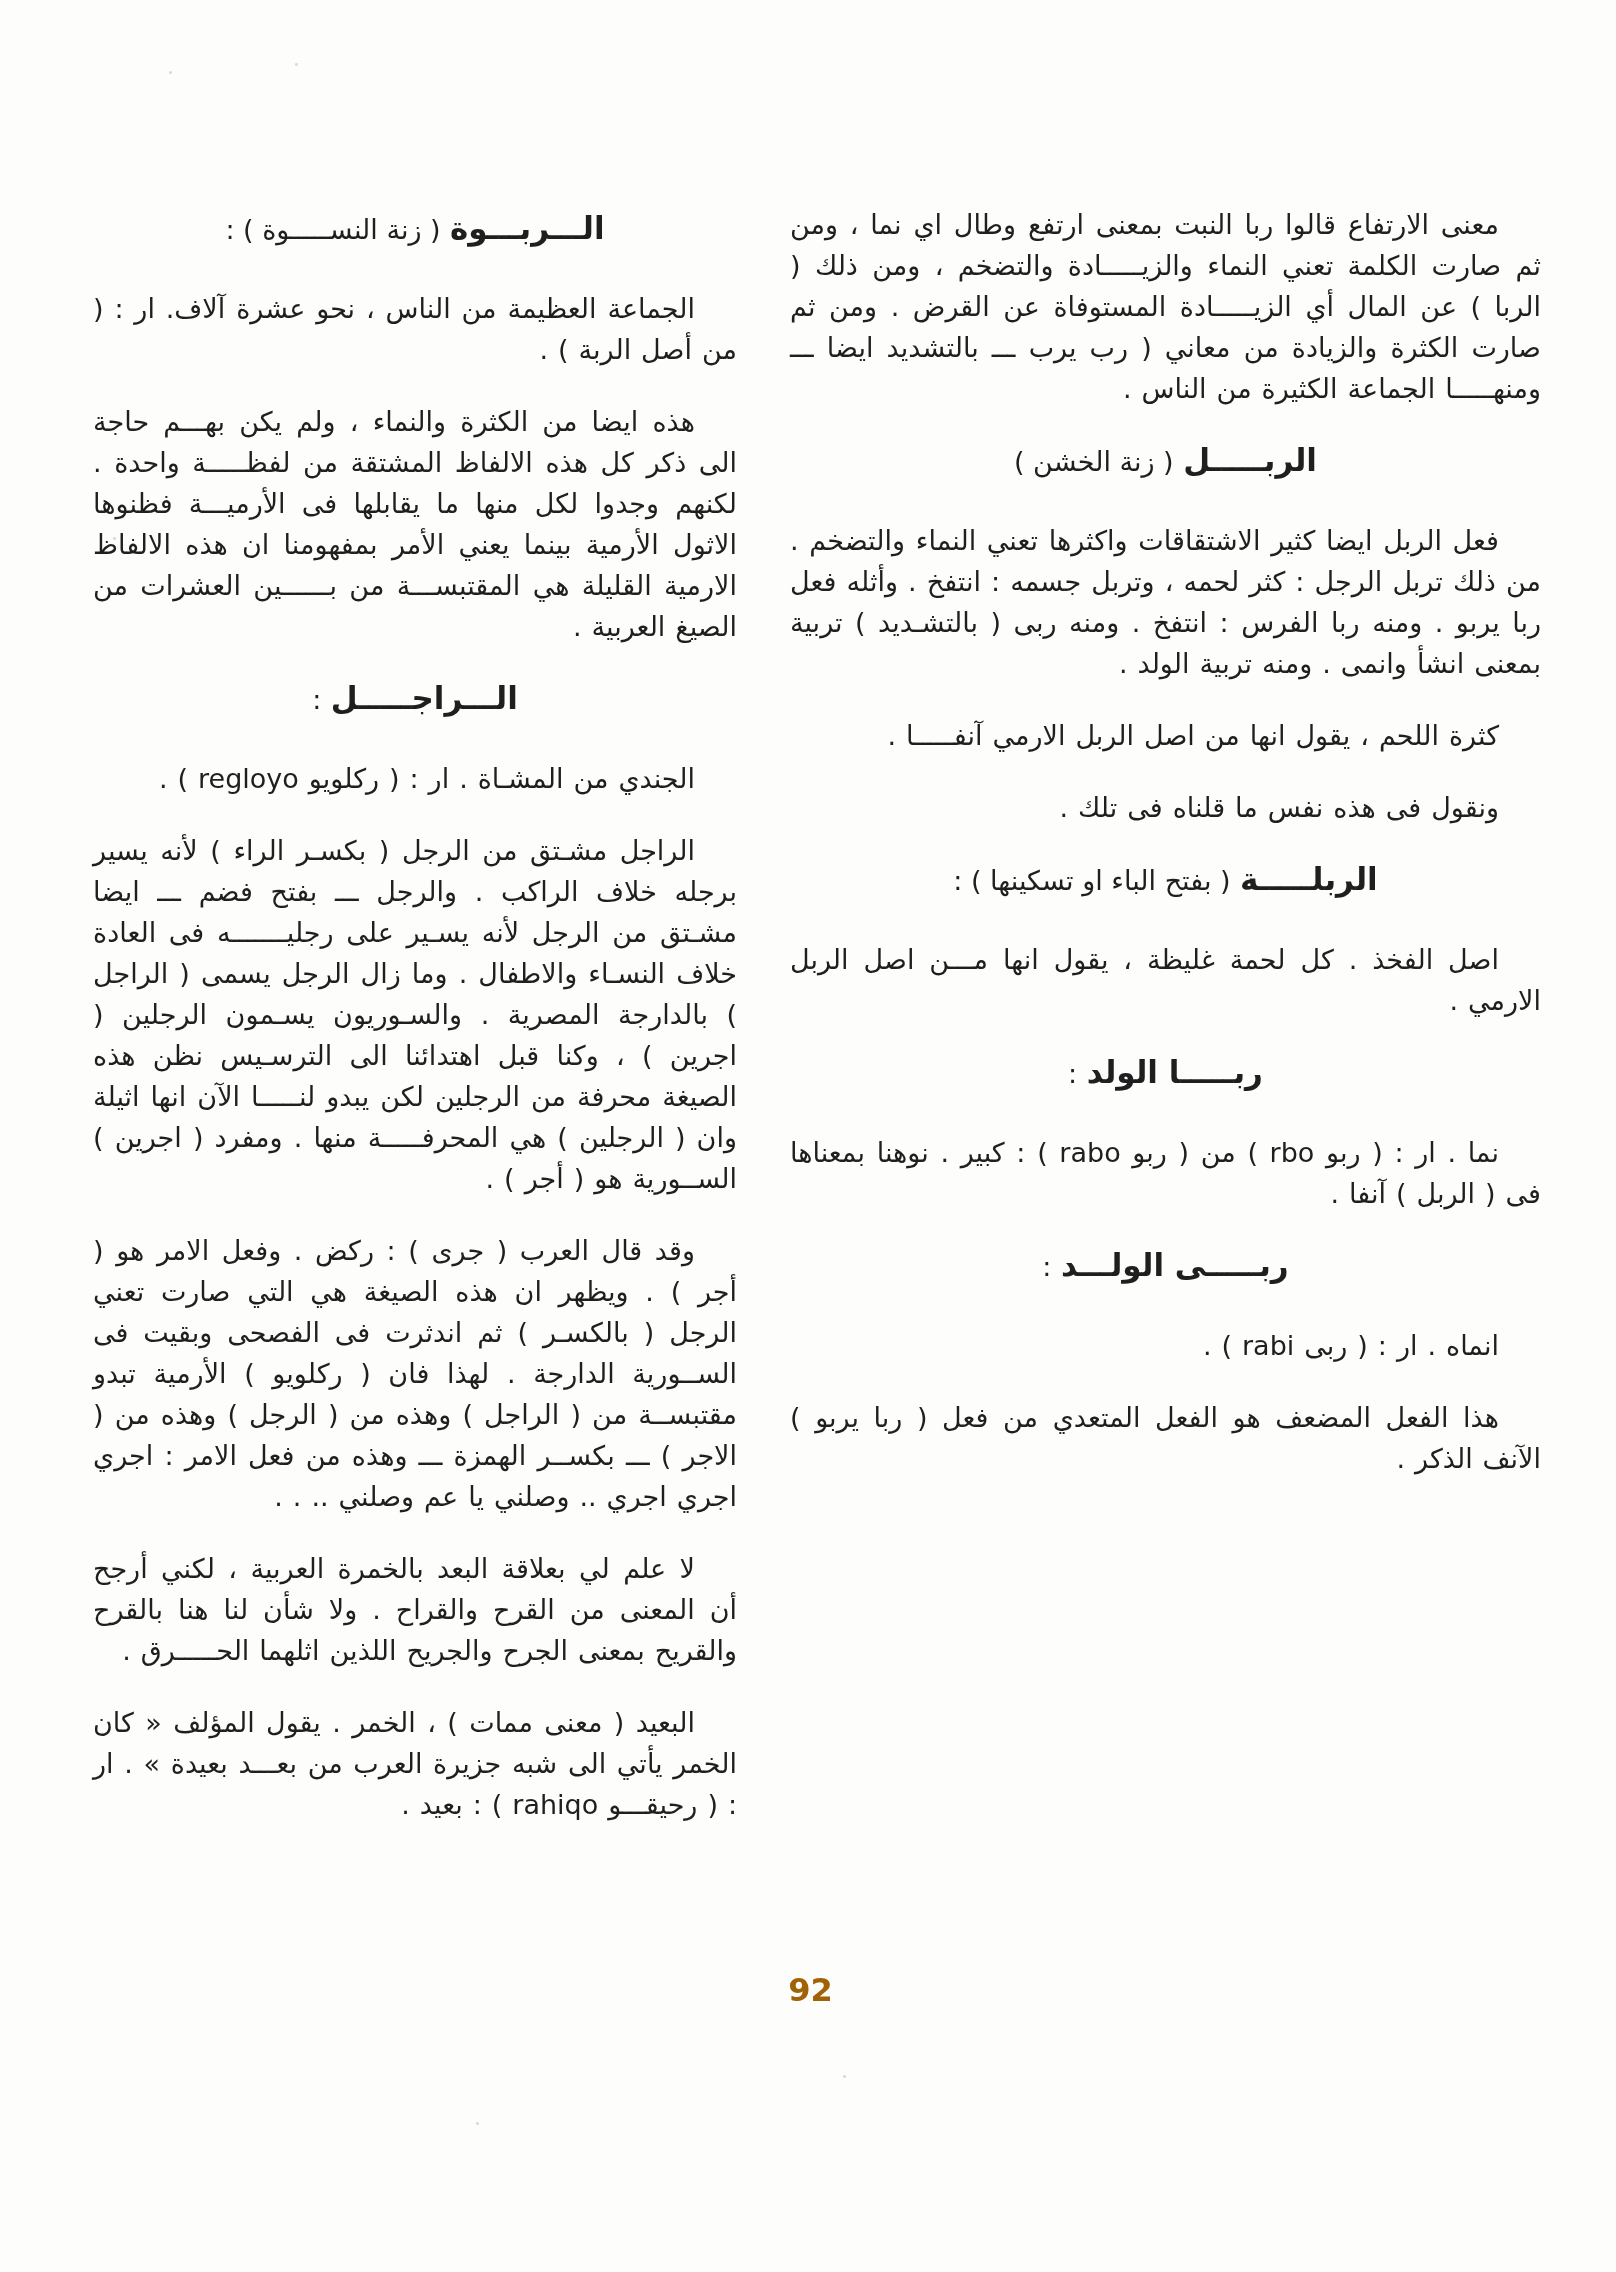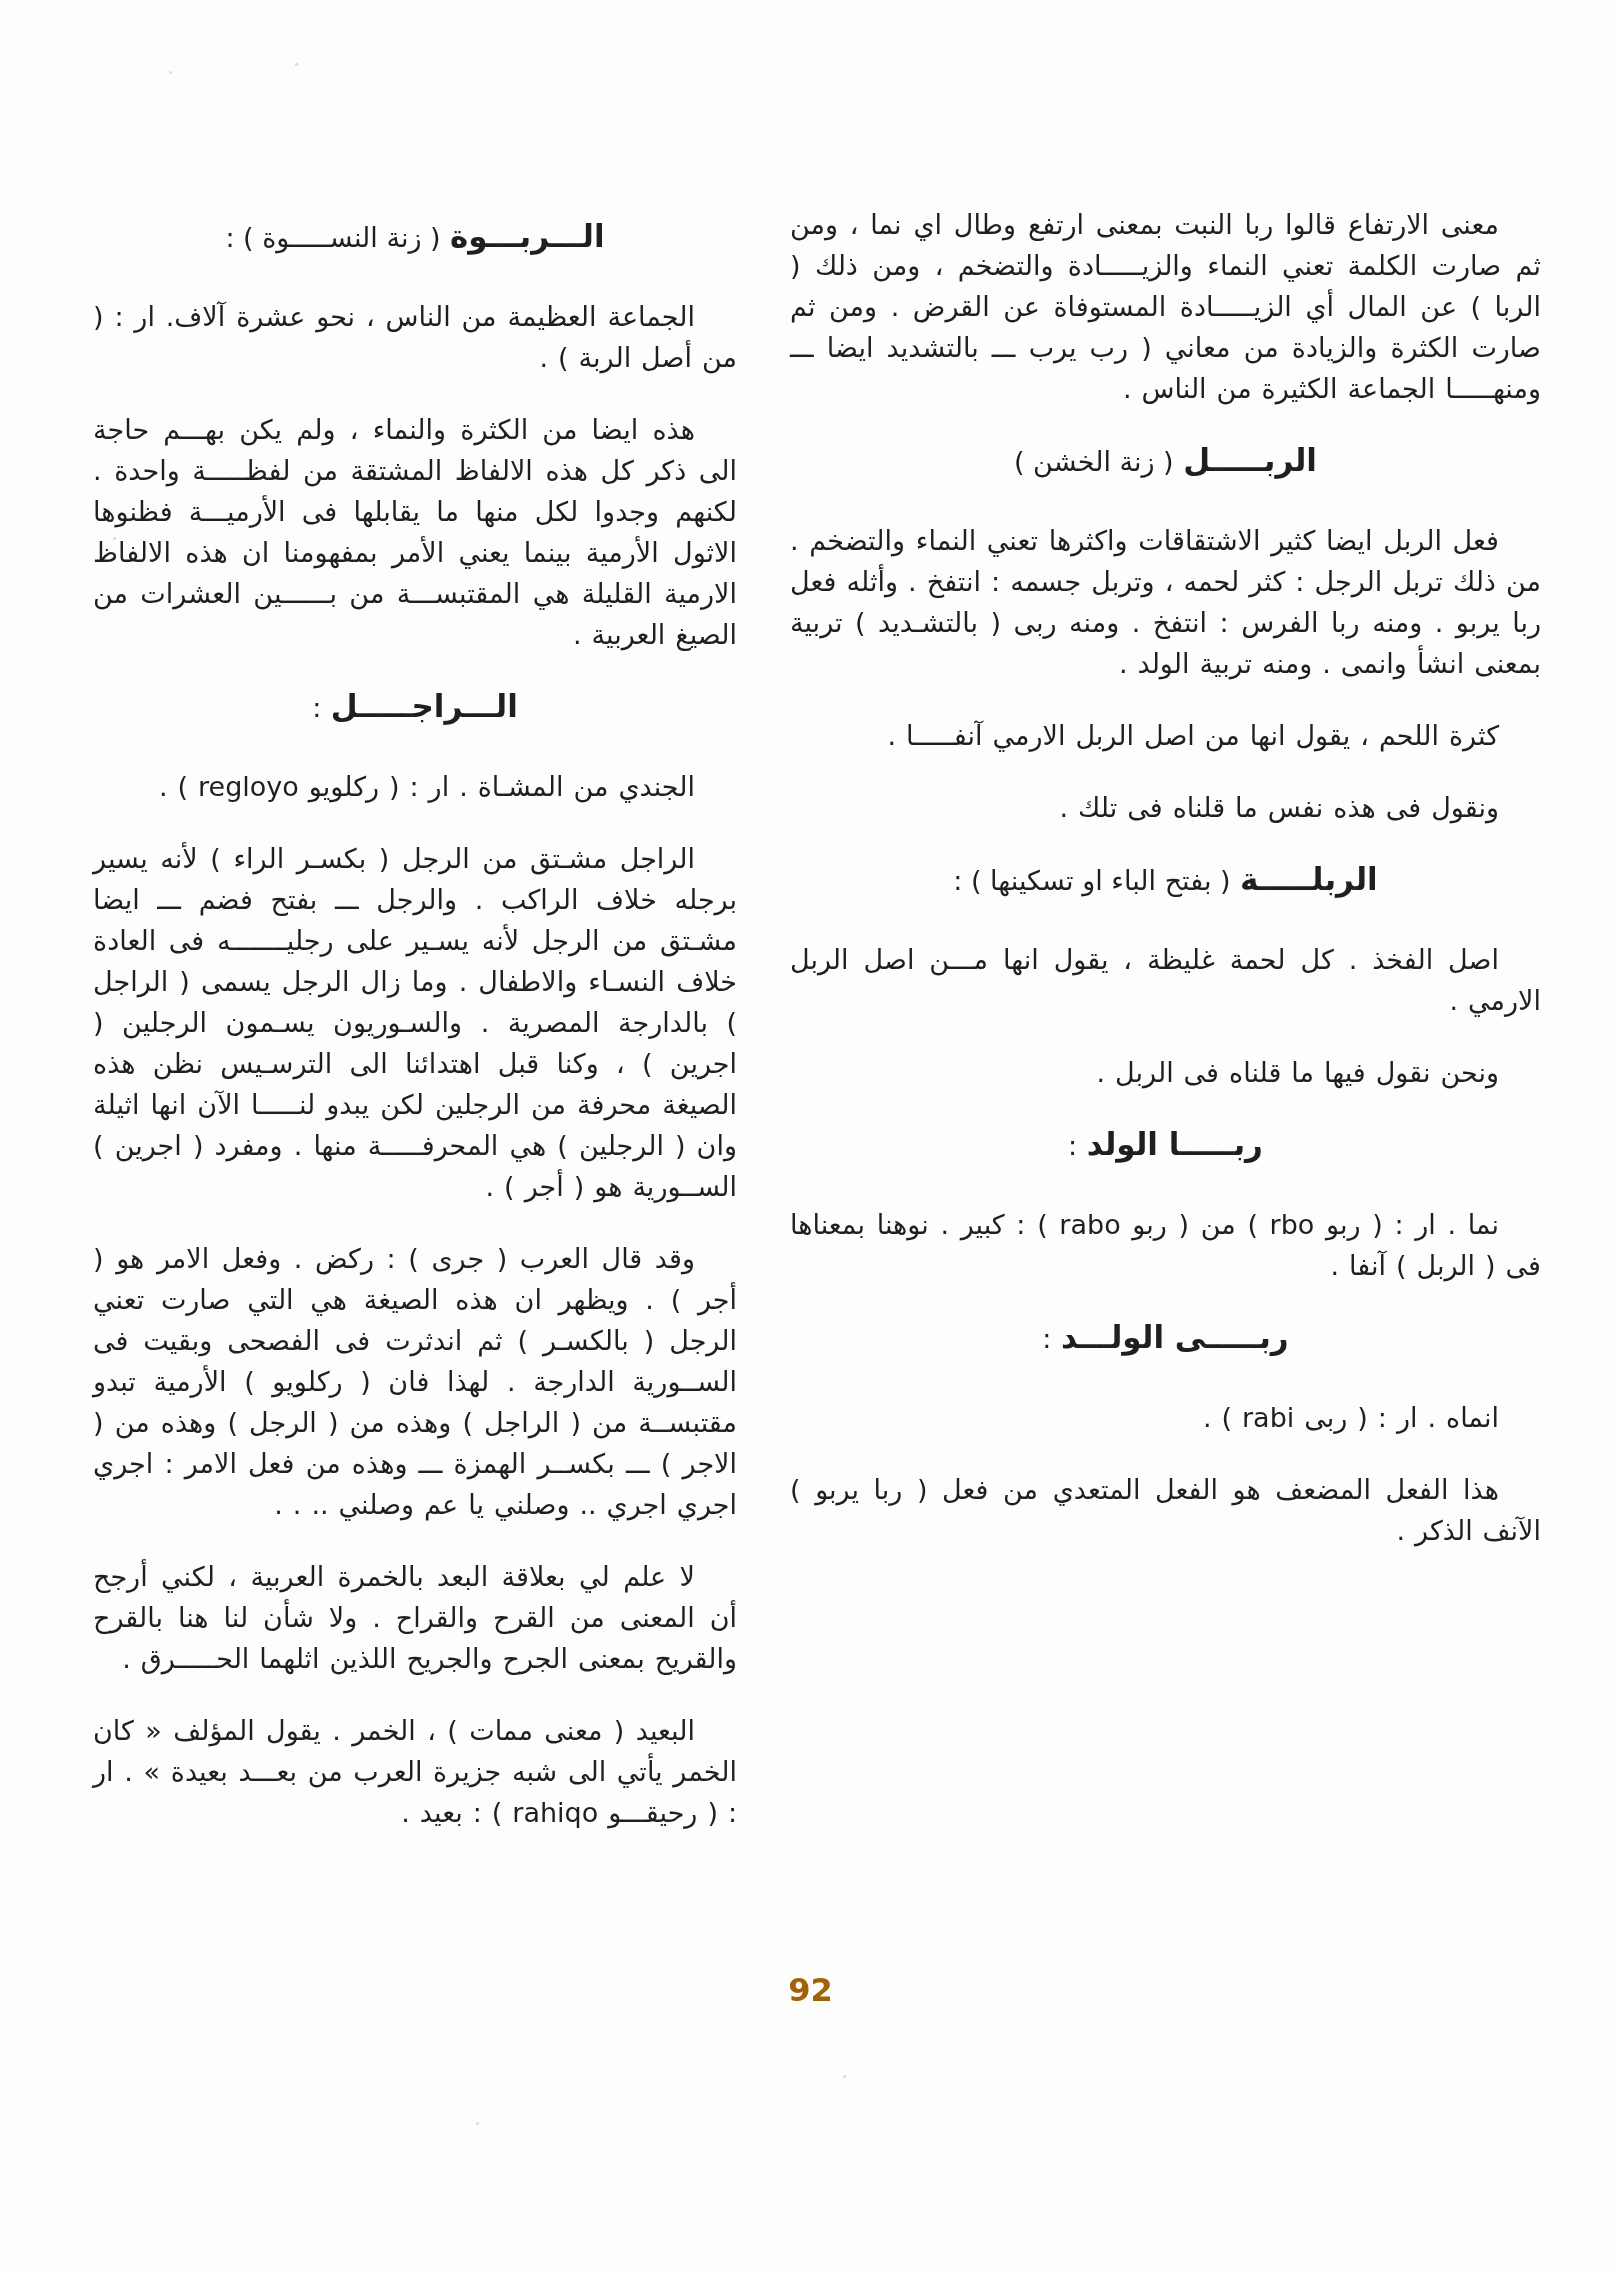--- a/index.html
+++ b/index.html
@@ -19,21 +19,21 @@
     font-size: 27px;
     line-height: 41px;
     text-align: justify;
   }
   .col-right {
     top: 204px;
     right: 75px;
     width: 751px;
   }
   .col-left {
-    top: 212px;
+    top: 204px;
     right: 879px; 
     width: 644px;
   }
   .para {
     margin: 0 0 31px 0;
     text-indent: 42px;
     word-spacing: 1.4px;
   }
   .entry {
     margin: 4.1px 0 38px 0;
@@ -76,21 +76,20 @@
 <div class="page">
 
   <div class="col col-right">
     <p class="para">معنى الارتفاع قالوا ربا النبت بمعنى ارتفع وطال اي نما ، ومن ثم صارت الكلمة تعني النماء والزيـــــادة والتضخم ، ومن ذلك ( الربا ) عن المال أي الزيـــــادة المستوفاة عن القرض . ومن ثم صارت الكثرة والزيادة من معاني ( رب يرب ـــ بالتشديد ايضا ـــ ومنهـــــا الجماعة الكثيرة من الناس .</p>
     <h2 class="entry"><span class="term">الربـــــل</span><span class="qual">( زنة الخشن )</span></h2>
     <p class="para">فعل الربل ايضا كثير الاشتقاقات واكثرها تعني النماء والتضخم . من ذلك تربل الرجل : كثر لحمه ، وتربل جسمه : انتفخ . وأثله فعل ربا يربو . ومنه ربا الفرس : انتفخ . ومنه ربى ( بالتشـديد ) تربية بمعنى انشأ وانمى . ومنه تربية الولد .</p>
     <p class="para">كثرة اللحم ، يقول انها من اصل الربل الارمي آنفـــــا .</p>
     <p class="para">ونقول فى هذه نفس ما قلناه فى تلك .</p>
     <h2 class="entry"><span class="term">الربلـــــة</span><span class="qual">( بفتح الباء او تسكينها ) :</span></h2>
     <p class="para">اصل الفخذ . كل لحمة غليظة ، يقول انها مـــن اصل الربل الارمي .</p>
-    <p class="para">ونحن نقول فيها ما قلناه فى الربل .</p>
     <h2 class="entry"><span class="term">ربـــــا الولد</span><span class="qual">:</span></h2>
     <p class="para">نما . ار : ( ربو rbo ) من ( ربو rabo ) : كبير . نوهنا بمعناها فى ( الربل ) آنفا .</p>
     <h2 class="entry"><span class="term">ربـــــى الولـــد</span><span class="qual">:</span></h2>
     <p class="para">انماه . ار : ( ربى rabi ) .</p>
     <p class="para">هذا الفعل المضعف هو الفعل المتعدي من فعل ( ربا يربو ) الآنف الذكر .</p>
   </div>
 
   <div class="col col-left">
     <h2 class="entry"><span class="term">الـــربـــوة</span><span class="qual">( زنة النســـــوة ) :</span></h2>
     <p class="para">الجماعة العظيمة من الناس ، نحو عشرة آلاف. ار : ( من أصل الربة ) .</p>

